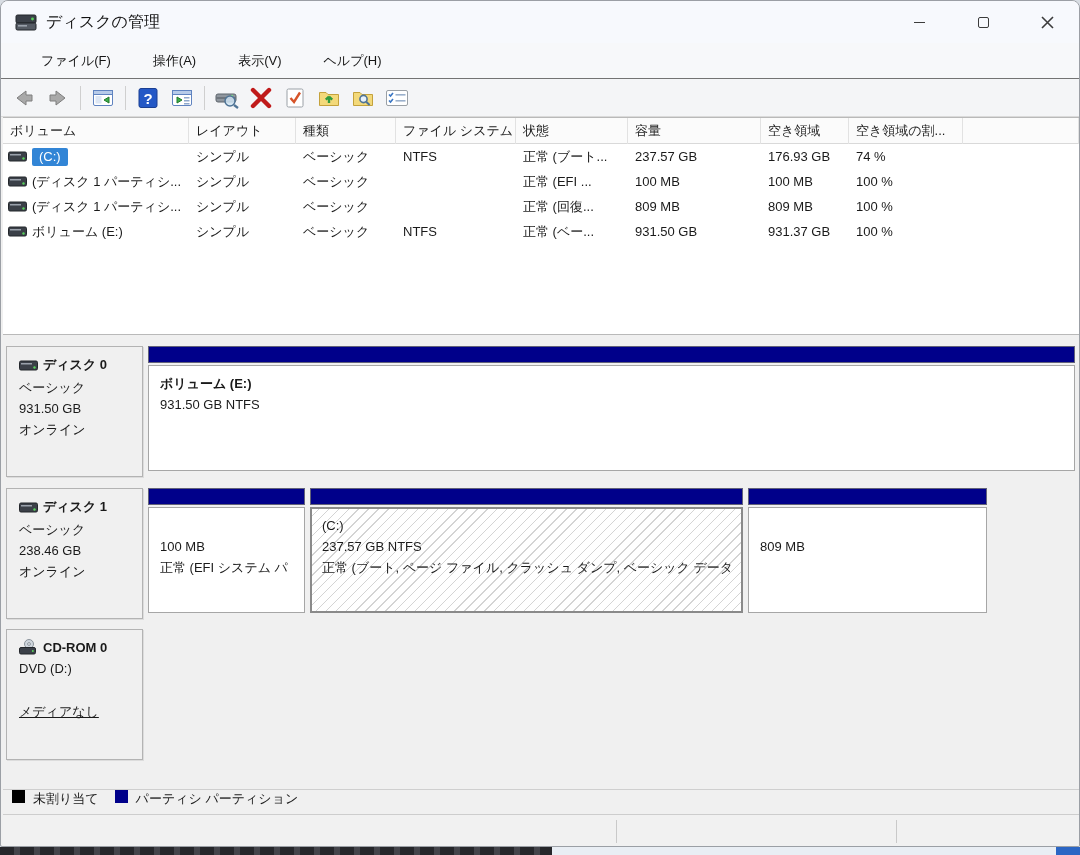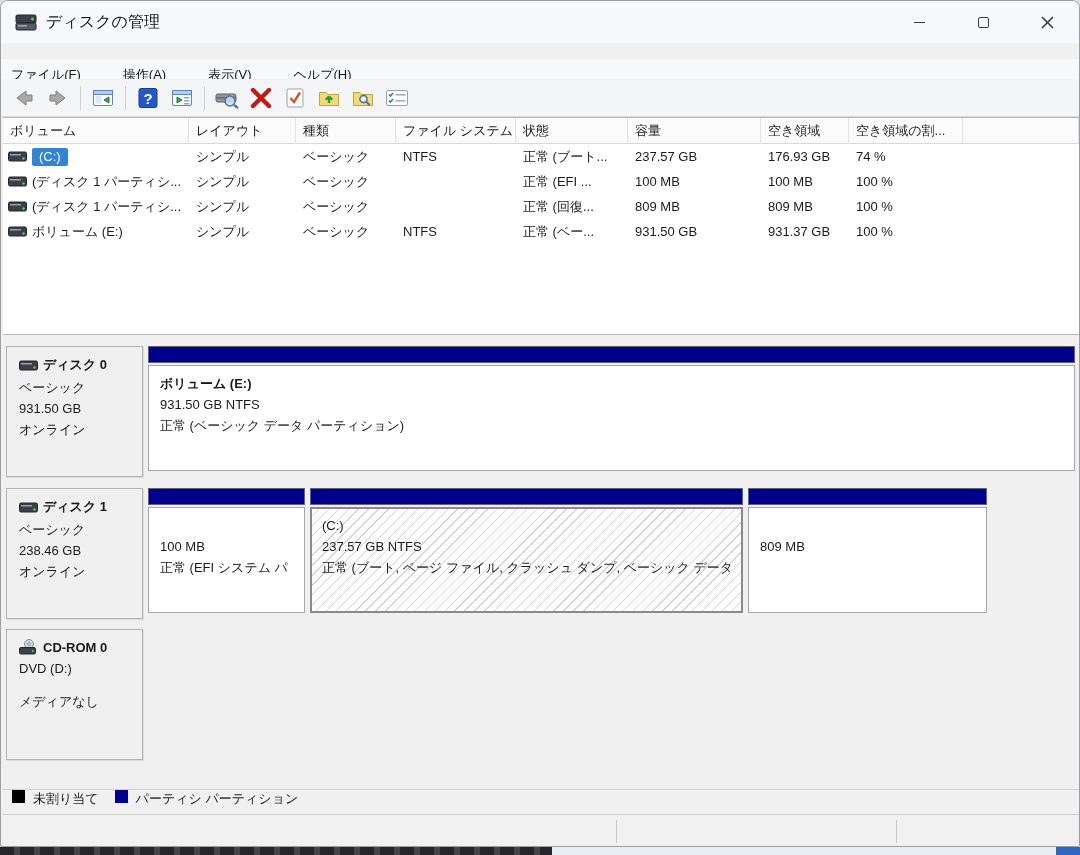--- a/index.html
+++ b/index.html
@@ -13,22 +13,22 @@
   .titlebar { position:absolute; left:0; top:0; width:100%; height:42px; background:#f7f9fd;
               display:flex; align-items:center; }
   .title-icon { margin-left:14px; width:22px; height:20px; flex:0 0 auto; }
   .title-text { margin-left:9px; font-size:16px; color:#111; }
   .win-controls { margin-left:auto; display:flex; height:100%; }
   .win-btn { width:64px; height:100%; display:flex; align-items:center; justify-content:center; cursor:default; }
   .glyph-min { width:11px; height:0; border-top:1.6px solid #3c3c3c; }
   .glyph-max { width:11px; height:11px; border:1.6px solid #3c3c3c; border-radius:2px; }
 
   
-  .menubar { position:absolute; left:0; top:58px; width:100%; height:36px; background:#f7f8fa;
-             border-bottom:5px solid #737373; display:flex; align-items:center; }
+  .menubar { position:absolute; left:0; top:42px; width:100%; height:36px; background:#f7f8fa;
+             border-bottom:1px solid #737373; display:flex; align-items:center; padding-left:30px; }
   .menu-item { padding:4px 10px; margin-right:22px; color:#161616; }
 
   
   .toolbar { position:absolute; left:0; top:78px; width:100%; height:38px; background:#f4f5f7;
              border-bottom:1px solid #dadada; display:flex; align-items:center; padding-left:8px; }
   .tb-btn { width:30px; height:30px; display:flex; align-items:center; justify-content:center; margin-right:4px; }
   .tb-sep { width:1px; height:24px; background:#cfcfcf; margin:0 7px 0 3px; }
 
   
   .volume-pane { position:absolute; left:2px; top:116px; width:1076px; height:218px; background:#ffffff;
@@ -298,21 +298,20 @@
           </div>
           <div class="dh-line">ベーシック</div>
           <div class="dh-line">931.50 GB</div>
           <div class="dh-line">オンライン</div>
         </div>
         <div class="part" style="left:145px; width:927px;">
           <div class="band"></div>
           <div class="pbody">
             <div class="pline pline1-bold">ボリューム  (E:)</div>
             <div class="pline">931.50 GB NTFS</div>
-            <div class="pline">正常 (ベーシック データ パーティション)</div>
           </div>
         </div>
       </div>
 
       <div class="disk-row" style="top:152px; height:131px;">
         <div class="disk-head">
           <div class="dh-title">
             <svg width="19" height="13" viewBox="0 0 19 13">
               <rect x="0.5" y="2" width="18" height="9" rx="1.5" fill="#3b4048" stroke="#23262b"></rect>
               <rect x="2" y="4" width="11" height="1.5" fill="#9aa1ab"></rect>
@@ -355,21 +354,21 @@
             <svg width="19" height="16" viewBox="0 0 19 16">
               <circle cx="10" cy="5" r="4.5" fill="#cfd6dd" stroke="#8b939b"></circle>
               <circle cx="10" cy="5" r="1.4" fill="#f2f4f6" stroke="#8b939b"></circle>
               <rect x="0.5" y="8.5" width="16" height="6.5" rx="1.5" fill="#3b4048" stroke="#23262b"></rect>
               <circle cx="13.8" cy="12" r="1" fill="#58d25a"></circle>
             </svg>
             <span>CD-ROM 0</span>
           </div>
           <div class="dh-line">DVD (D:)</div>
           <div class="dh-line"></div>
-          <div class="dh-line" style="margin-top:12px;">メディアなし</div>
+          <div class="dh-line" style="margin-top:22px;text-decoration:underline;">メディアなし</div>
         </div>
       </div>
     </div>
 
     <div class="legend">
       <div class="swatch" style="background:#000000;"></div>
       <span class="l-label">未割り当て</span>
       <div class="swatch" style="background:#00008a;"></div>
       <span class="l-label">パーティシ パーティション</span>
     </div>

